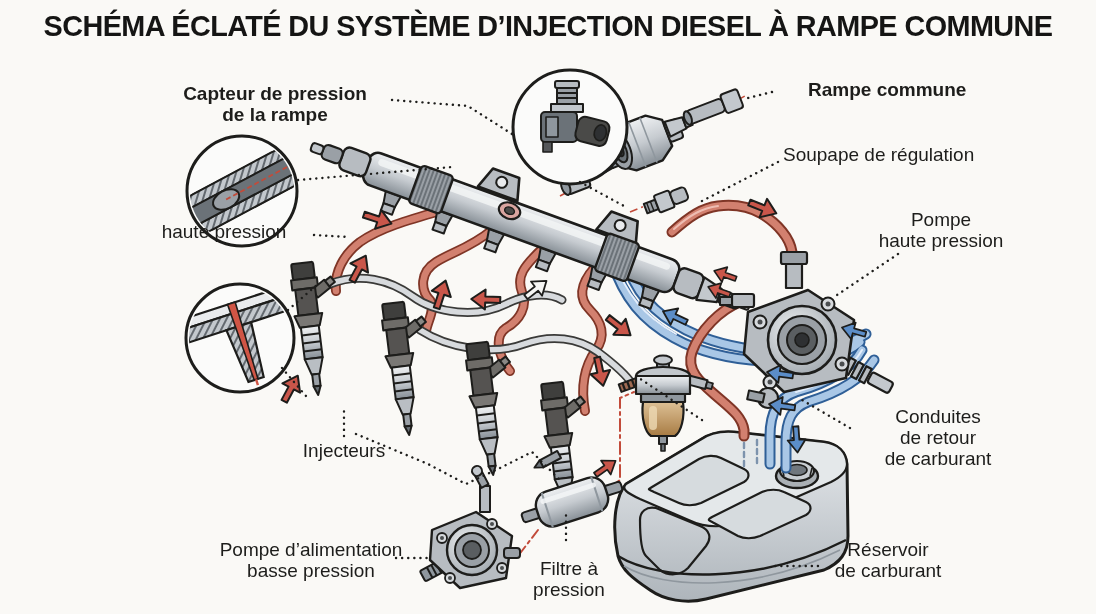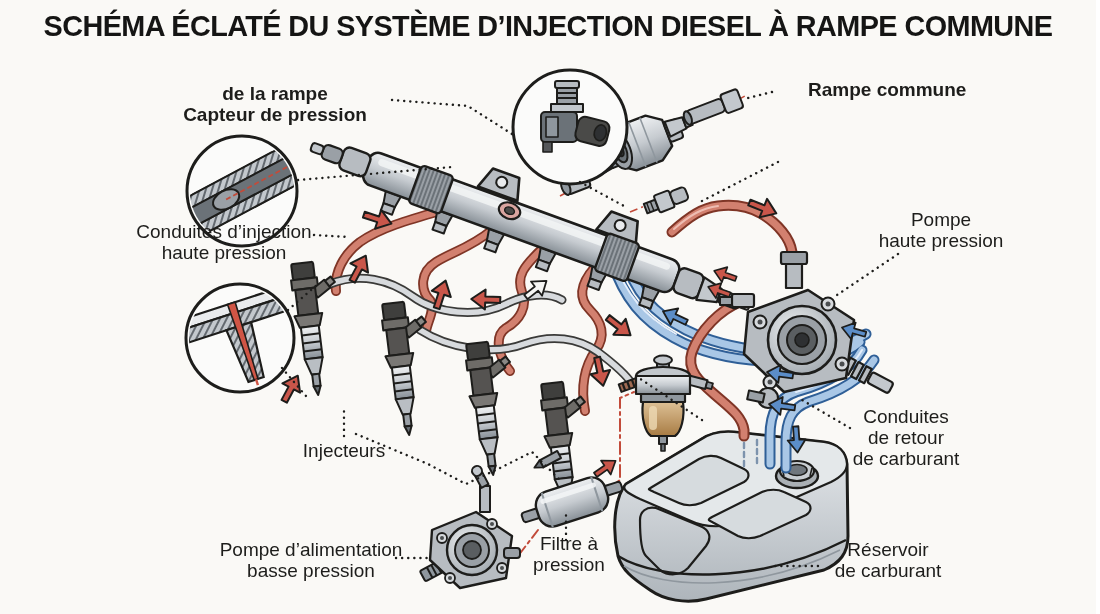--- a/index.html
+++ b/index.html
@@ -440,57 +440,57 @@
     <path d="M566,540 L566,514"></path>
     <path d="M818,566 L770,566"></path>
     <path d="M850,428 L802,400"></path>
     <path d="M636,376 L702,420"></path>
   </g>
 </svg>
 
 <div class="title">SCHÉMA ÉCLATÉ DU SYSTÈME D’INJECTION DIESEL À RAMPE COMMUNE</div>
 
 <div class="lbl b" style="left:155px;top:84px;width:240px;">
+  <div>Capteur de pression</div>
   <div>de la rampe</div>
-  <div>Capteur de pression</div>
 </div>
 
 <div class="lbl b left" style="left:780px;top:80px;width:180px;margin-left:28px;">
   <div>Rampe commune</div>
 </div>
 
 <div class="lbl left" style="left:783px;top:145px;width:210px;">
+  <div>Soupape de régulation</div>
 </div>
 
 <div class="lbl" style="left:843px;top:210px;width:132px;margin-left:32px;">
   <div>Pompe</div>
   <div>haute pression</div>
 </div>
 
 <div class="lbl" style="left:128px;top:222px;width:192px;">
-  <div>Conduites d’injection</div>
   <div>haute pression</div>
 </div>
 
 <div class="lbl" style="left:288px;top:441px;width:112px;">
   <div>Injecteurs</div>
 </div>
 
-<div class="lbl" style="left:842px;top:407px;width:128px;">
+<div class="lbl" style="left:874px;top:407px;width:128px;">
   <div>Conduites</div>
   <div>de retour</div>
   <div>de carburant</div>
 </div>
 
 <div class="lbl" style="left:212px;top:540px;width:198px;">
   <div>Pompe d’alimentation</div>
   <div>basse pression</div>
 </div>
 
-<div class="lbl" style="left:510px;top:534px;width:118px;">
+<div class="lbl" style="left:510px;top:559px;width:118px;">
   <div>Filtre à</div>
   <div>pression</div>
 </div>
 
 <div class="lbl" style="left:808px;top:540px;width:160px;">
   <div>Réservoir</div>
   <div>de carburant</div>
 </div>
 
 </div>

